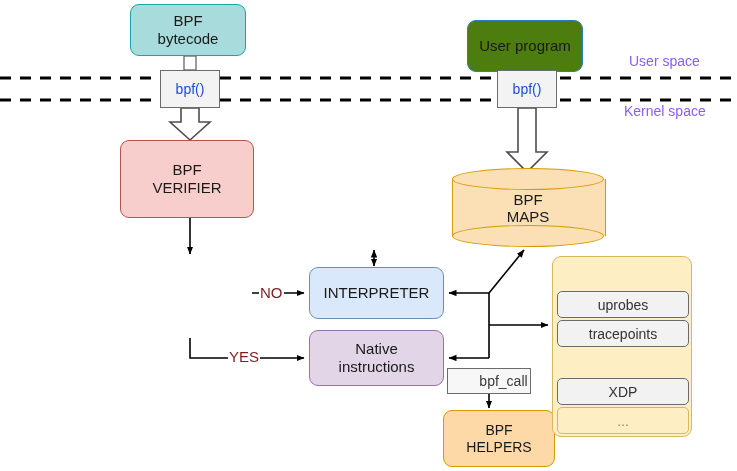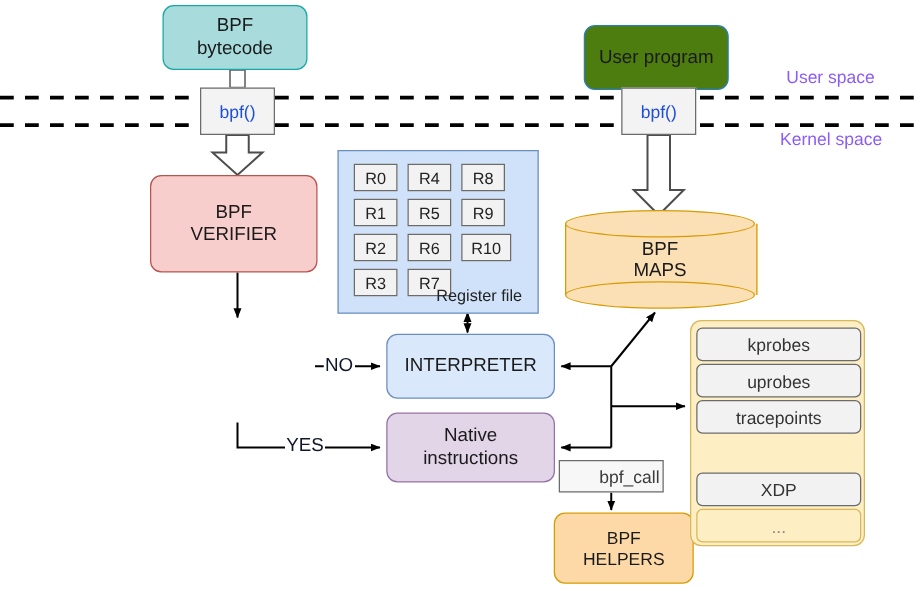--- a/index.html
+++ b/index.html
@@ -60,21 +60,21 @@
   #attach-list{position:absolute;left:552px;top:256px;width:140px;height:181px;
       background:#fdeec4;border:1px solid #d8b85a;border-radius:9px;box-sizing:border-box;}
   .attach-item{position:absolute;left:4px;width:132px;height:27px;background:#f2f2f2;
       border:1px solid #6b6b6b;border-radius:5px;box-sizing:border-box;display:flex;
       align-items:center;justify-content:center;font-size:14px;color:#333;}
 
   .sp-label{position:absolute;font-size:14px;color:#8b5cf6;}
   #user-space-label{left:629px;top:53px;}
   #kernel-space-label{left:624px;top:103px;}
 
-  .edge-text{position:absolute;font-size:15px;color:#0f172a;background:#fff;padding:0 1px;}
+  .edge-text{position:absolute;font-size:15px;color:#7f1d1d;background:#fff;padding:0 1px;}
   svg.wires{position:absolute;left:0;top:0;width:737px;height:471px;
             pointer-events:none;overflow:visible;}
 </style>
 </head>
 <body>
 
 <div id="stage">
 
   <svg class="wires">
     <defs>
@@ -136,37 +136,20 @@
   <div class="sp-label" id="user-space-label">User space</div>
   <div class="sp-label" id="kernel-space-label">Kernel space</div>
 
   <div class="node rr" id="bpf-verifier">
     <div>
       <div>BPF</div>
       <div>VERIFIER</div>
     </div>
   </div>
 
-  <div id="register-file">
-    <div class="reg" style="left:12px;top:10px">R0</div>
-    <div class="reg" style="left:12px;top:38px">R1</div>
-    <div class="reg" style="left:12px;top:66px">R2</div>
-    <div class="reg" style="left:12px;top:94px">R3</div>
-
-    <div class="reg" style="left:55px;top:10px">R4</div>
-    <div class="reg" style="left:55px;top:38px">R5</div>
-    <div class="reg" style="left:55px;top:66px">R6</div>
-    <div class="reg" style="left:55px;top:94px">R7</div>
-
-    <div class="reg" style="left:98px;top:10px">R8</div>
-    <div class="reg" style="left:98px;top:38px">R9</div>
-    <div class="reg" style="left:98px;top:66px;width:40px">R10</div>
-
-    <div id="register-file-caption">Register file</div>
-  </div>
 
 
   <div class="edge-text" style="left:259px;top:284px">NO</div>
   <div class="edge-text" style="left:228px;top:348px">YES</div>
 
   <div class="node rr" id="interpreter">
     <span>INTERPRETER</span>
   </div>
 
   <div class="node rr" id="native-instructions">
@@ -191,20 +174,19 @@
     <div class="body"></div>
     <div class="bot"></div>
     <div class="top"></div>
     <div class="cap">
       <div>BPF</div>
       <div>MAPS</div>
     </div>
   </div>
 
   <div id="attach-list">
-    <div class="attach-item" style="top:5px">kprobes</div>
     <div class="attach-item" style="top:34px">uprobes</div>
     <div class="attach-item" style="top:63px">tracepoints</div>
     <div class="attach-item" style="top:121px">XDP</div>
     <div class="attach-item" style="top:150px;background:#fdeec4;border-color:#d8b85a;color:#888">...</div>
   </div>
 
 </div>
 
 </body></html>

